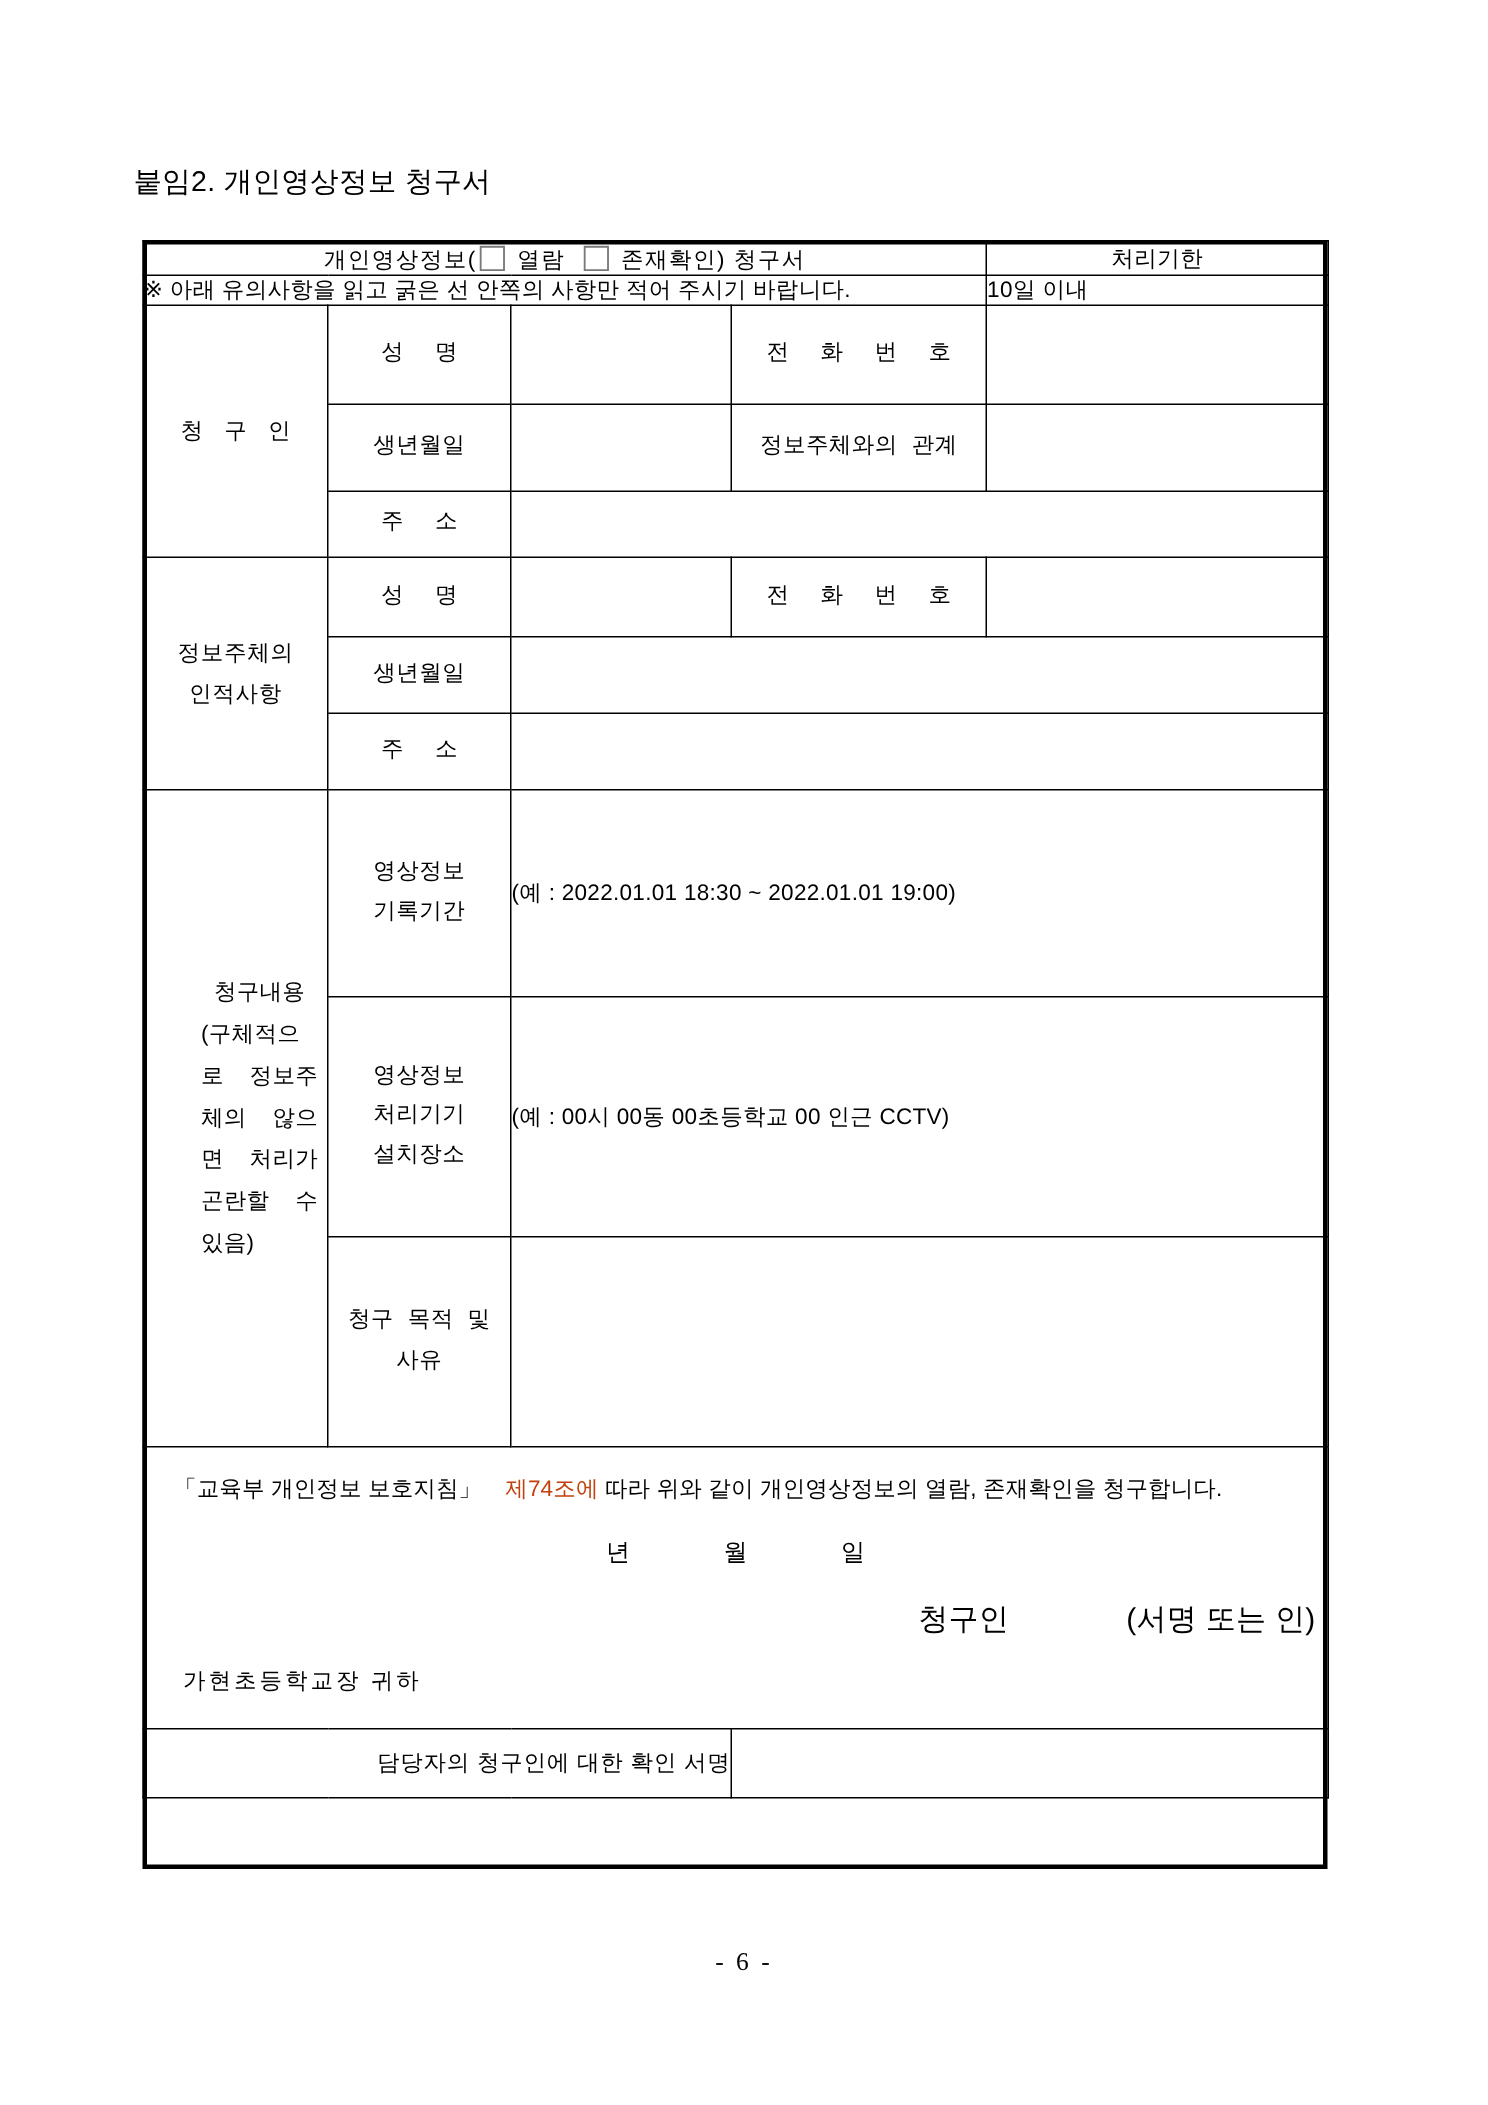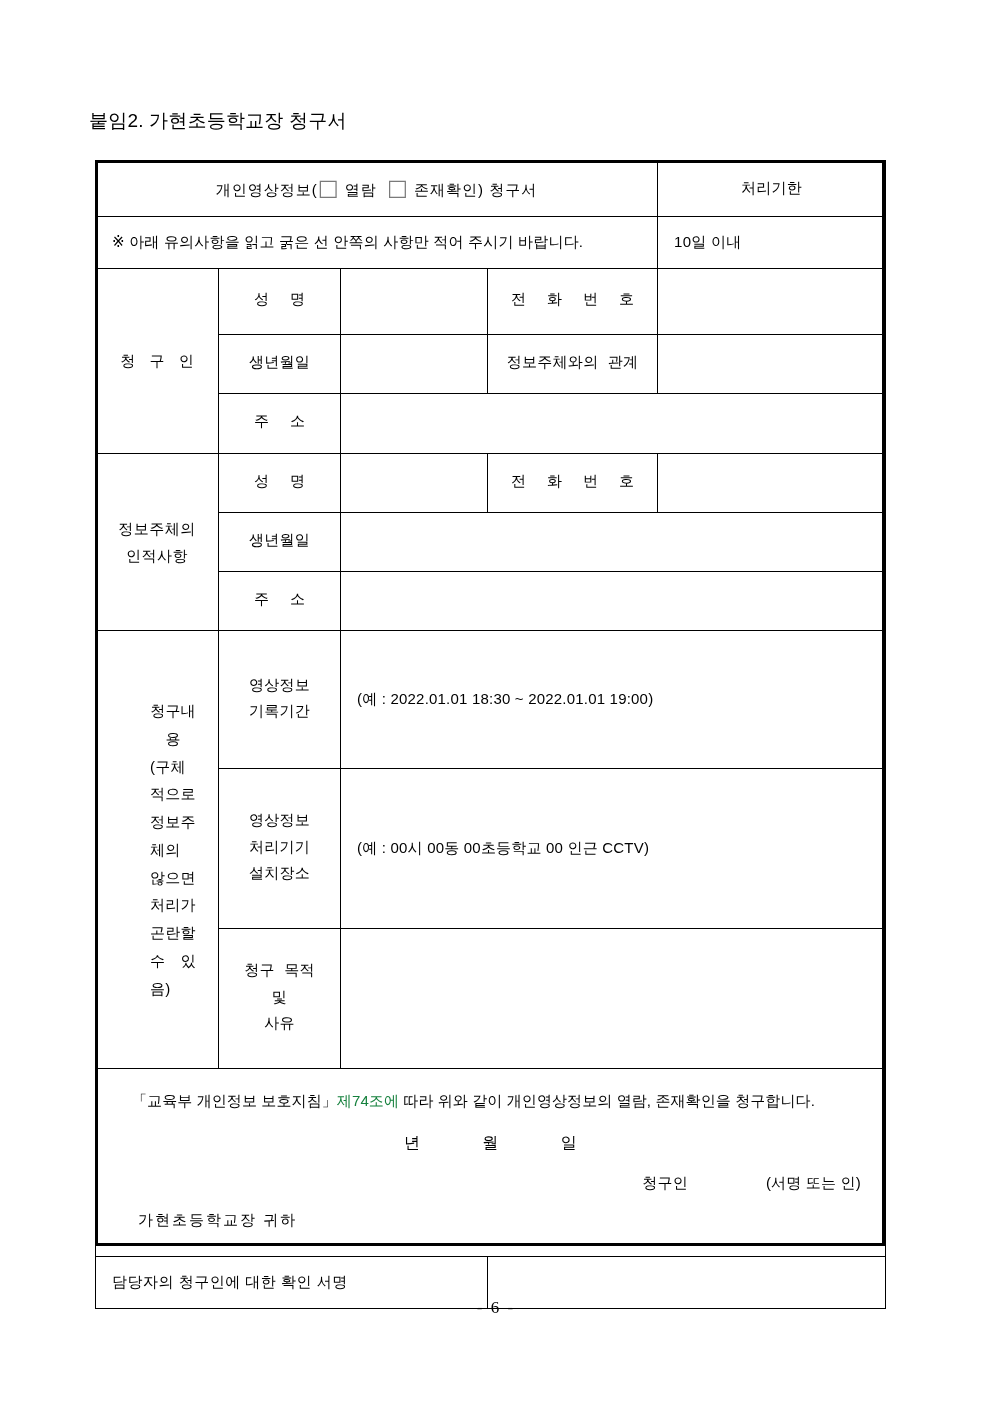--- a/index.html
+++ b/index.html
@@ -37,21 +37,21 @@
   .form-table {
     position: absolute;
     left: 95px;
     top: 160px;
     width: 790px;
     border-collapse: collapse;
     table-layout: fixed;
   }
   .form-table td {
     border: 1px solid #000000;
-    padding: 16px;
+    padding: 0;
     vertical-align: middle;
     font-size: 15px;
   }
   
   .form-table {
     outline: none;
   }
   .frame {
     position: absolute;
     left: 95px;
@@ -141,49 +141,50 @@
   }
   .decl-text {
     font-size: 15px;
     line-height: 1.85;
     text-align: justify;
     text-align-last: left;
     text-indent: 20px;
     letter-spacing: 0.1px;
   }
   .decl-text .article {
-    color: #15803d;
+    color: #c2410c;
+    margin-left: 16px;
   }
   .date-line {
     margin-top: 18px;
     text-align: center;
     font-size: 16px;
     letter-spacing: 0.3px;
   }
   .date-line span { display: inline-block; }
   .date-line .gap { width: 62px; }
   .sign-line {
     margin-top: 20px;
     text-align: right;
-    font-size: 15px;
+    font-size: 20px;
     padding-right: 8px;
     letter-spacing: 0.2px;
   }
   .sign-line .sig-gap { display: inline-block; width: 78px; }
   .recipient-line {
     margin-top: 18px;
     margin-bottom: 8px;
     text-align: left;
     font-size: 15px;
     padding-left: 26px;
     letter-spacing: 2px;
   }
 
   .confirm-label {
-    text-align: left;
+    text-align: right;
     font-size: 15px;
     letter-spacing: 0.5px;
     padding: 12px 0;
   }
 
   .page-number {
     position: absolute;
     left: 0;
     top: 1298px;
     width: 992px;
@@ -198,21 +199,21 @@
     color: #7a7a7a;
     font-size: 22px;
     line-height: 1;
   }
 </style>
 </head>
 <body>
 
 <div class="page">
 
-  <div class="attach-caption">붙임2. 가현초등학교장 청구서</div>
+  <div class="attach-caption">붙임2. 개인영상정보 청구서</div>
 
   <table class="form-table">
     <colgroup>
       <col style="width:123px">
       <col style="width:122px">
       <col style="width:147px">
       <col style="width:170px">
       <col style="width:228px">
     </colgroup>
     <tbody>

